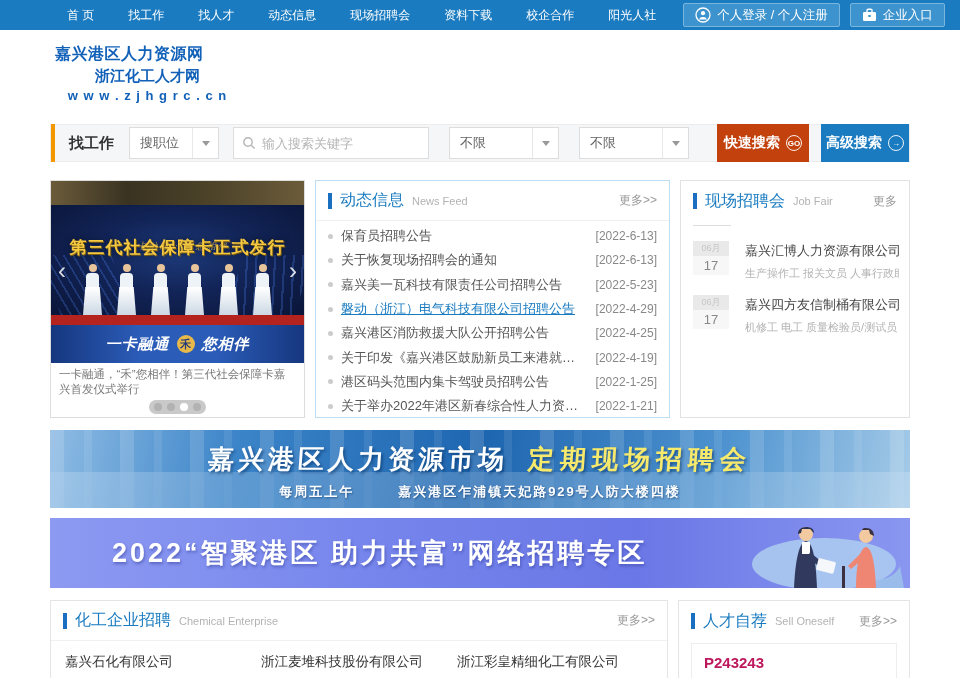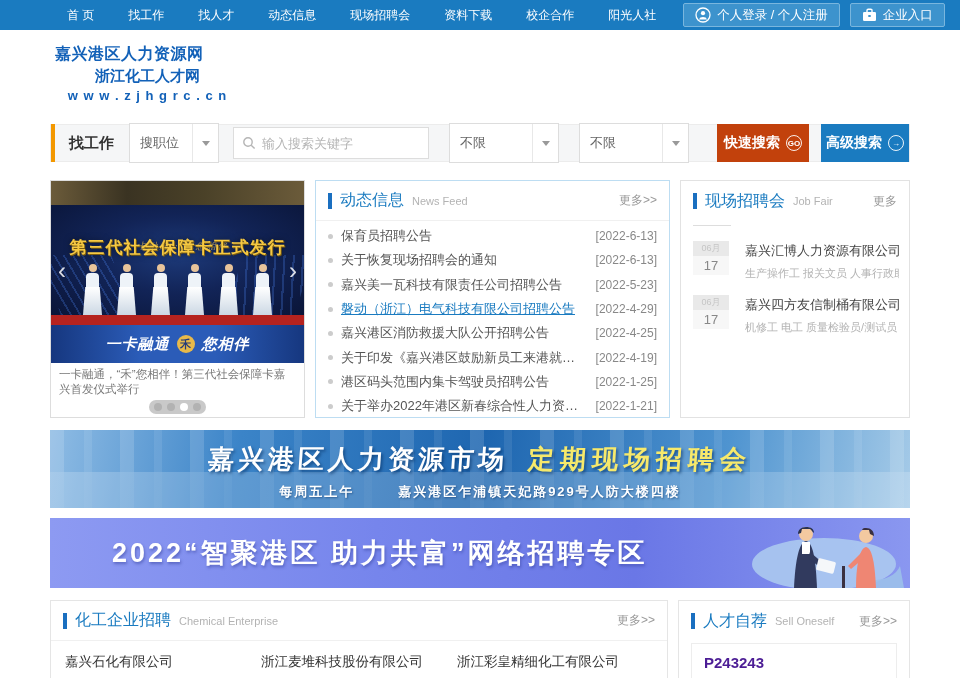--- a/index.html
+++ b/index.html
@@ -18,21 +18,21 @@
   .logo { width:185px; }
   .logo-l1 { font-size:16px; font-weight:bold; color:#1261b8; letter-spacing:0.5px; }
   .logo-l2 { font-size:15px; font-weight:bold; color:#1261b8; text-align:center; margin-top:2px; }
   .logo-l3 { font-size:13px; font-weight:bold; color:#1261b8; text-align:center; margin-top:2px; letter-spacing:1px; }
 
   
   .search-strip { width:860px; margin:2px auto 0; height:38px; background:#f5f6f7; border:1px solid #ececec;
     display:flex; align-items:center; }
   .accent-bar { width:4px; height:38px; background:#f39800; flex-shrink:0; }
   .search-label { font-size:15px; font-weight:bold; color:#333; margin:0 15px 0 14px; white-space:nowrap; }
-  .sel { height:40px; background:#fff; border:1px solid #ddd; display:flex; align-items:center;
+  .sel { height:32px; background:#fff; border:1px solid #ddd; display:flex; align-items:center;
     font-size:13px; color:#666; cursor:pointer; }
   .sel-text { padding-left:10px; flex:1; white-space:nowrap; }
   .caret-box { width:26px; height:100%; border-left:1px solid #e8e8e8; display:flex; align-items:center; justify-content:center; }
   .caret { width:0; height:0; border-left:4px solid transparent; border-right:4px solid transparent; border-top:5px solid #999; }
   .sel-pos { width:90px; margin-right:14px; }
   .kw-wrap { width:196px; height:32px; background:#fff; border:1px solid #ddd; display:flex; align-items:center; padding-left:8px; }
   .kw-wrap input { border:none; outline:none; font-size:13px; color:#666; width:150px; margin-left:6px;
     font-family:"Liberation Sans", sans-serif; background:transparent; }
   .kw-wrap input::placeholder { color:#b5b5b5; }
   .sel-f1 { width:110px; margin-left:20px; }
@@ -135,21 +135,21 @@
 
   
   .row2 { display:flex; margin-top:12px; }
   .chem-box { width:618px; height:120px; border:1px solid #e5e5e5; background:#fff; }
   .chem-box .box-header { border-bottom:1px solid #f0f0f0; }
   .chem-row { display:flex; padding:12px 14px 0; }
   .chem-col { flex:1; overflow:hidden; }
   .chem-name { font-size:13.5px; color:#333; white-space:nowrap; overflow:hidden; cursor:pointer; }
   .talent-box { width:232px; height:120px; border:1px solid #e5e5e5; margin-left:10px; background:#fff; }
   .talent-card { margin:2px 12px; border:1px solid #ededed; padding:10px 12px 12px; }
-  .talent-id { font-size:15px; font-weight:bold; color:#4c1d95; cursor:pointer; }
+  .talent-id { font-size:15px; font-weight:bold; color:#be185d; cursor:pointer; }
 
   svg { display:block; }
 </style>
 </head>
 <body>
 
 <div class="topnav">
   <span class="nav-link">首 页</span>
   <span class="nav-link">找工作</span>
   <span class="nav-link">找人才</span>

